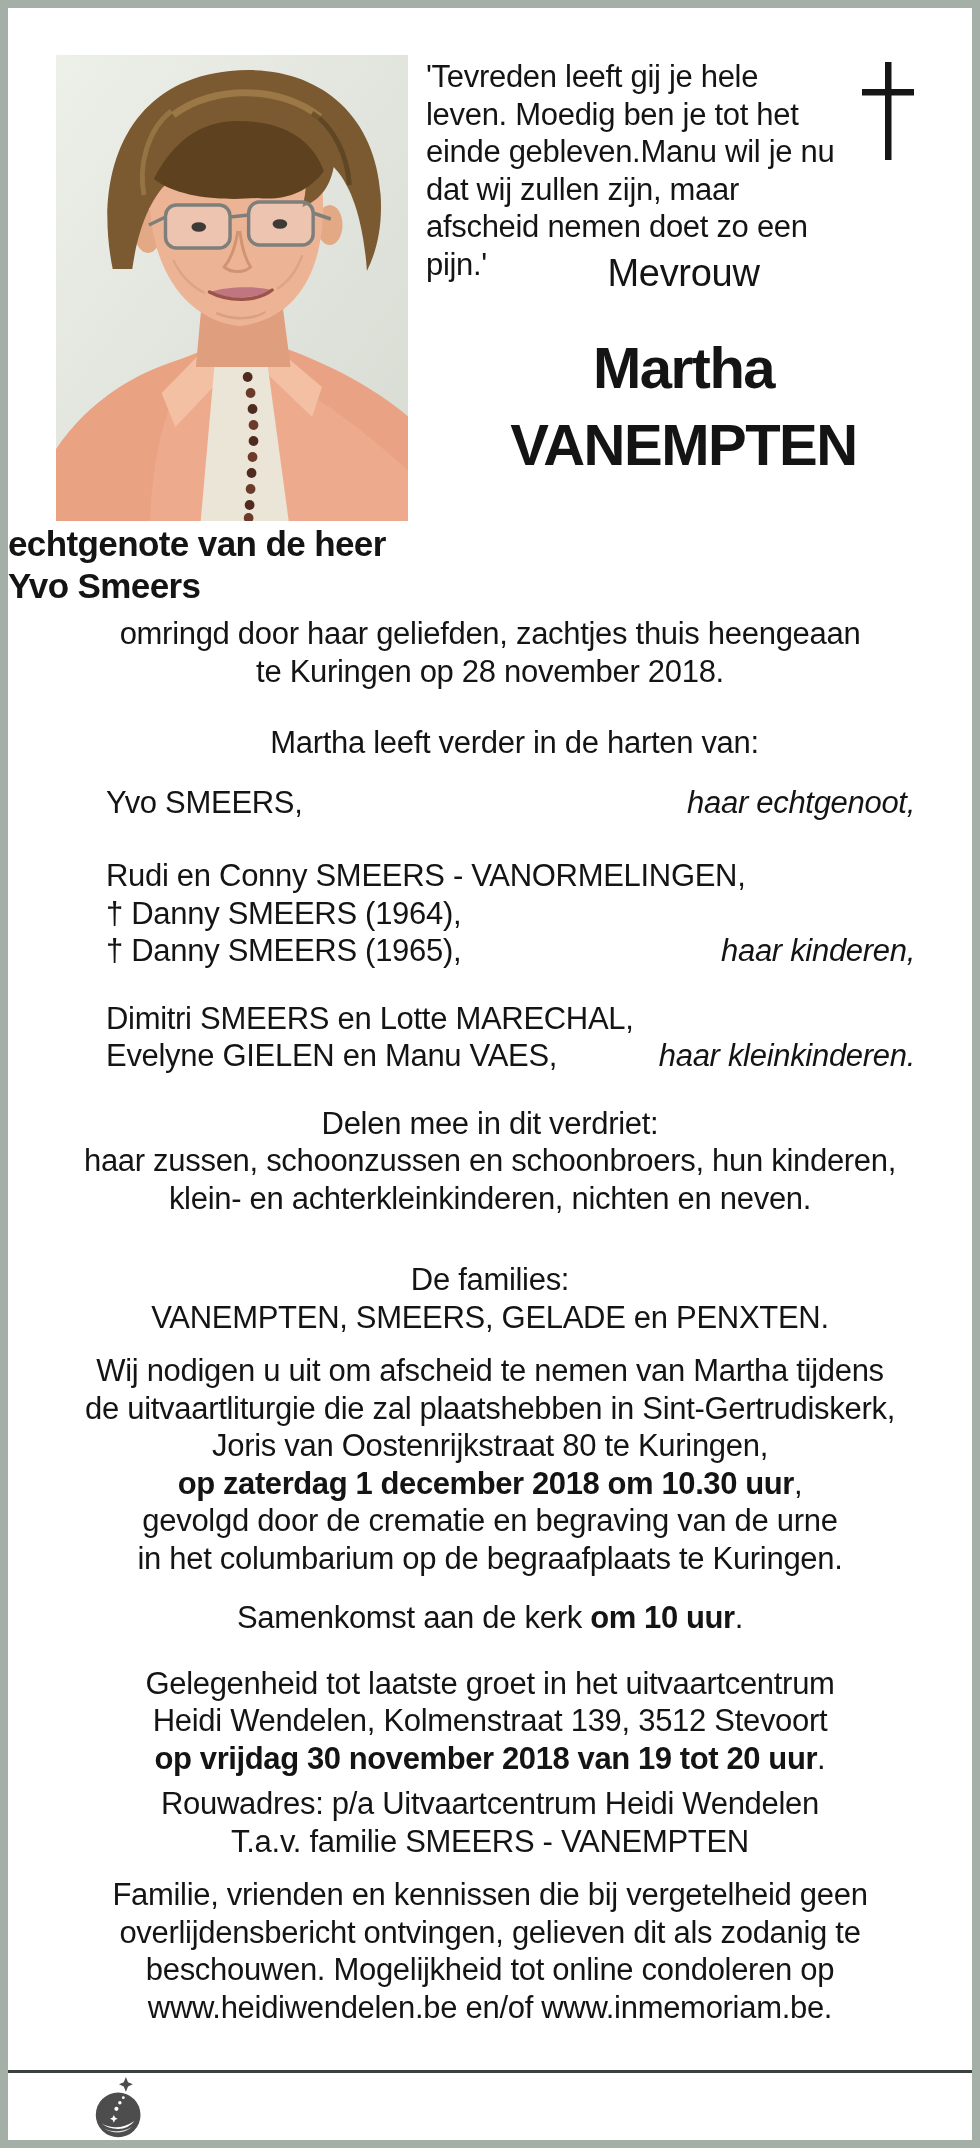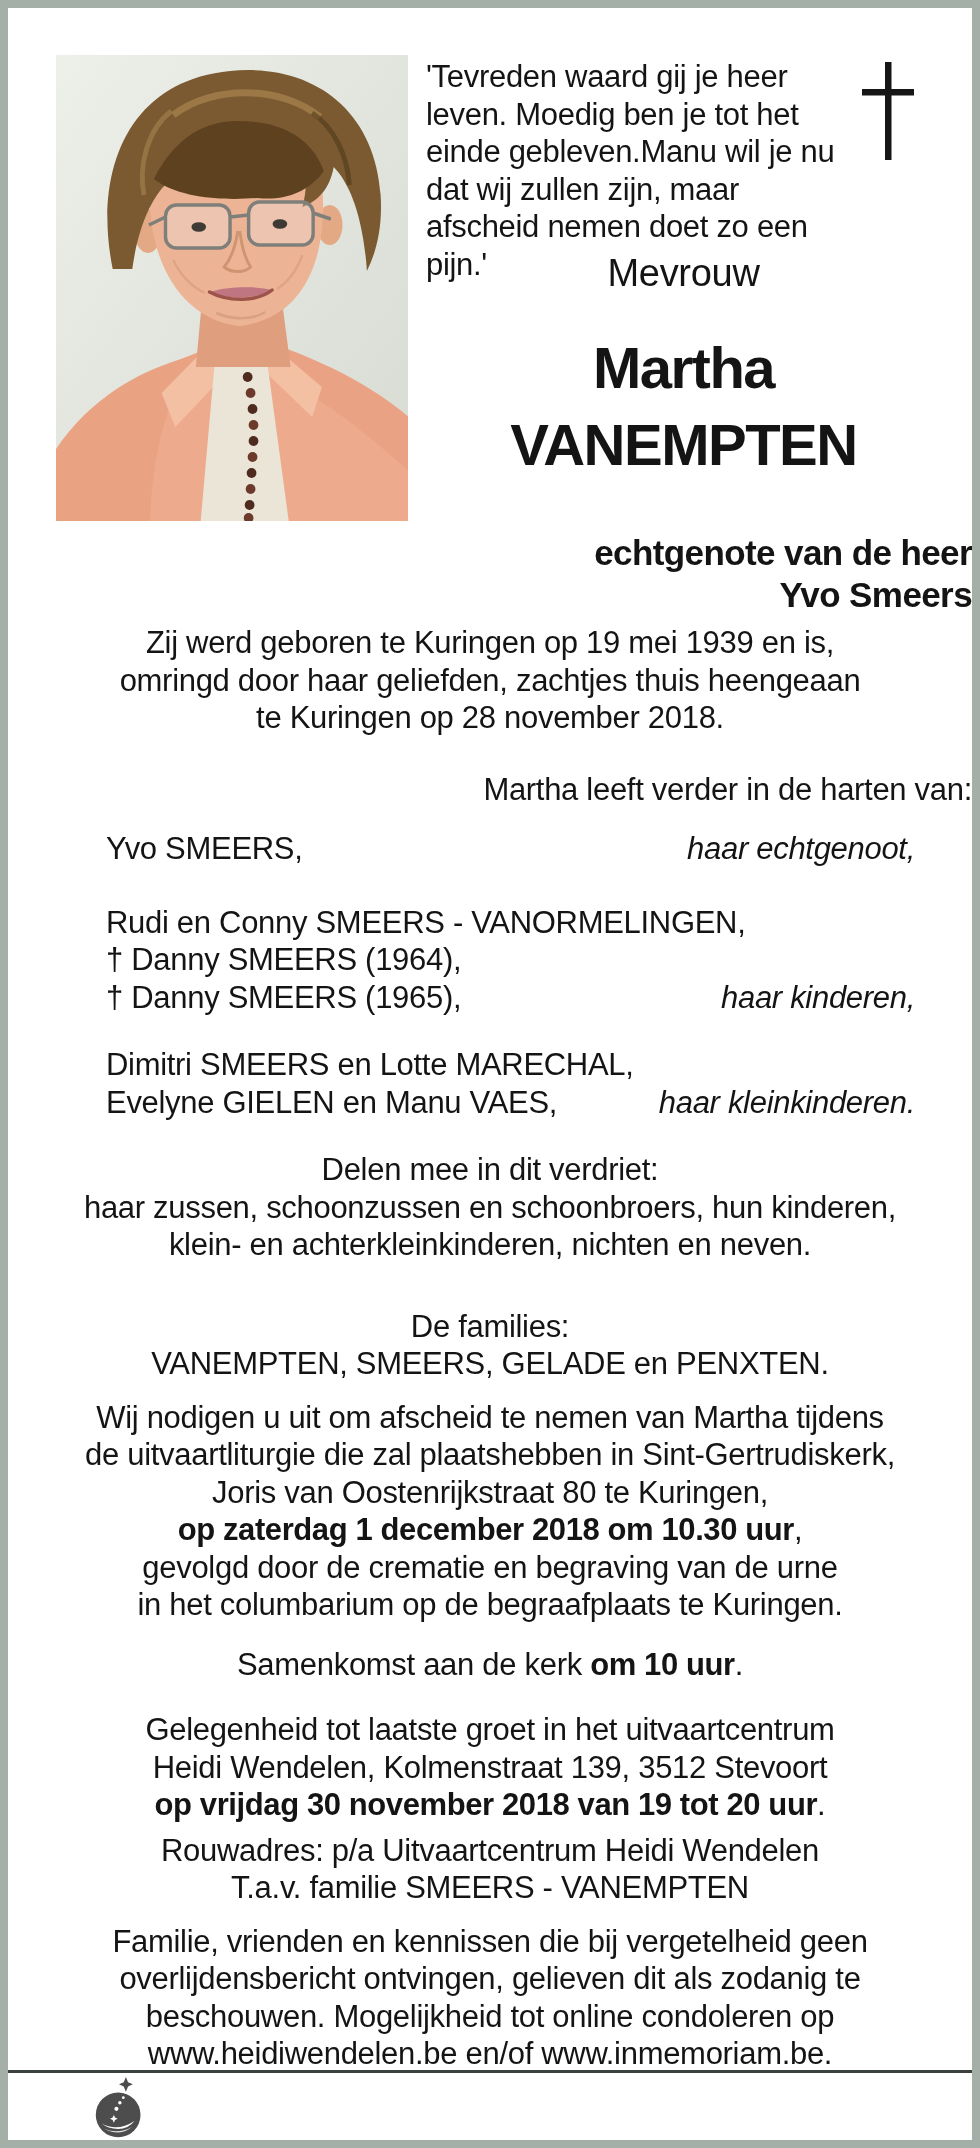--- a/index.html
+++ b/index.html
@@ -35,26 +35,26 @@
     text-align:center;
   }
   .salutation { font-size:38px; line-height:40px; }
   .name-big {
     font-size:58px; line-height:77px; font-weight:bold; letter-spacing:-1.5px;
   }
   .name-first { margin-top:36px; }
   
   .center { text-align:center; }
   .relation {
-    margin-top:14px; text-align:right;
+    margin-top:5px; text-align:left;
     font-size:35px; line-height:42px; font-weight:bold; letter-spacing:-0.6px;
   }
   .body-text { font-size:31px; line-height:37.5px; }
   .life { margin-top:8px; }
-  .survivors-intro { margin-top:34px; margin-left:49px; text-align:right; }
+  .survivors-intro { margin-top:34px; margin-left:49px; text-align:center; }
   .group { margin-left:98px; margin-right:57px; text-align:left; }
   .group-yvo     { margin-top:22px; }
   .group-rudi    { margin-top:36px; }
   .group-dimitri { margin-top:30px; }
   .row-last { display:flex; }
   .role { margin-left:auto; font-style:italic; }
   .condolence { margin-top:30px; }
   .families   { margin-top:44px; }
   .funeral    { margin-top:16px; }
   .gathering  { margin-top:22px; }
@@ -141,21 +141,21 @@
 
         <path d="M186 176 C183 194 179 204 172 212 C179 218 193 218 199 212 C193 203 190 192 188 176" fill="none" stroke="#cf9572" stroke-width="3"></path>
 
         <path d="M157 237 C175 231 206 231 221 235 C206 244 172 245 157 237 Z" fill="#bf7680"></path>
         <path d="M157 237 C176 247 206 247 221 235" stroke="#9c544a" stroke-width="3.5" fill="none" stroke-linecap="round"></path>
         <path d="M164 258 C180 265 201 265 214 257" stroke="#d09a76" stroke-width="2.5" fill="none" opacity="0.7"></path>
       </svg>
     </div>
 
     <div class="quote body-text">
-      <div>'Tevreden waard gij je heer</div>
+      <div>'Tevreden leeft gij je hele</div>
       <div>leven. Moedig ben je tot het</div>
       <div>einde gebleven.Manu wil je nu</div>
       <div>dat wij zullen zijn, maar</div>
       <div>afscheid nemen doet zo een pijn.'</div>
     </div>
 
     <div class="cross">
       <svg viewBox="0 0 52 98">
         <rect x="23" y="0" width="6.5" height="98" fill="#161616"></rect>
         <rect x="0" y="27" width="52" height="6.5" fill="#161616"></rect>
@@ -168,21 +168,20 @@
       <div class="name-big">VANEMPTEN</div>
     </div>
   </div>
 
   <div class="relation">
     <div>echtgenote van de heer</div>
     <div>Yvo Smeers</div>
   </div>
 
   <div class="life body-text center">
-    <div>Zij werd geboren te Kuringen op 19 mei 1939 en is,</div>
     <div>omringd door haar geliefden, zachtjes thuis heengeaan</div>
     <div>te Kuringen op 28 november 2018.</div>
   </div>
 
   <div class="survivors-intro body-text">Martha leeft verder in de harten van:</div>
 
   <div class="group group-yvo body-text">
     <div class="row-last">
       <span>Yvo SMEERS,</span>
       <span class="role">haar echtgenoot,</span>

